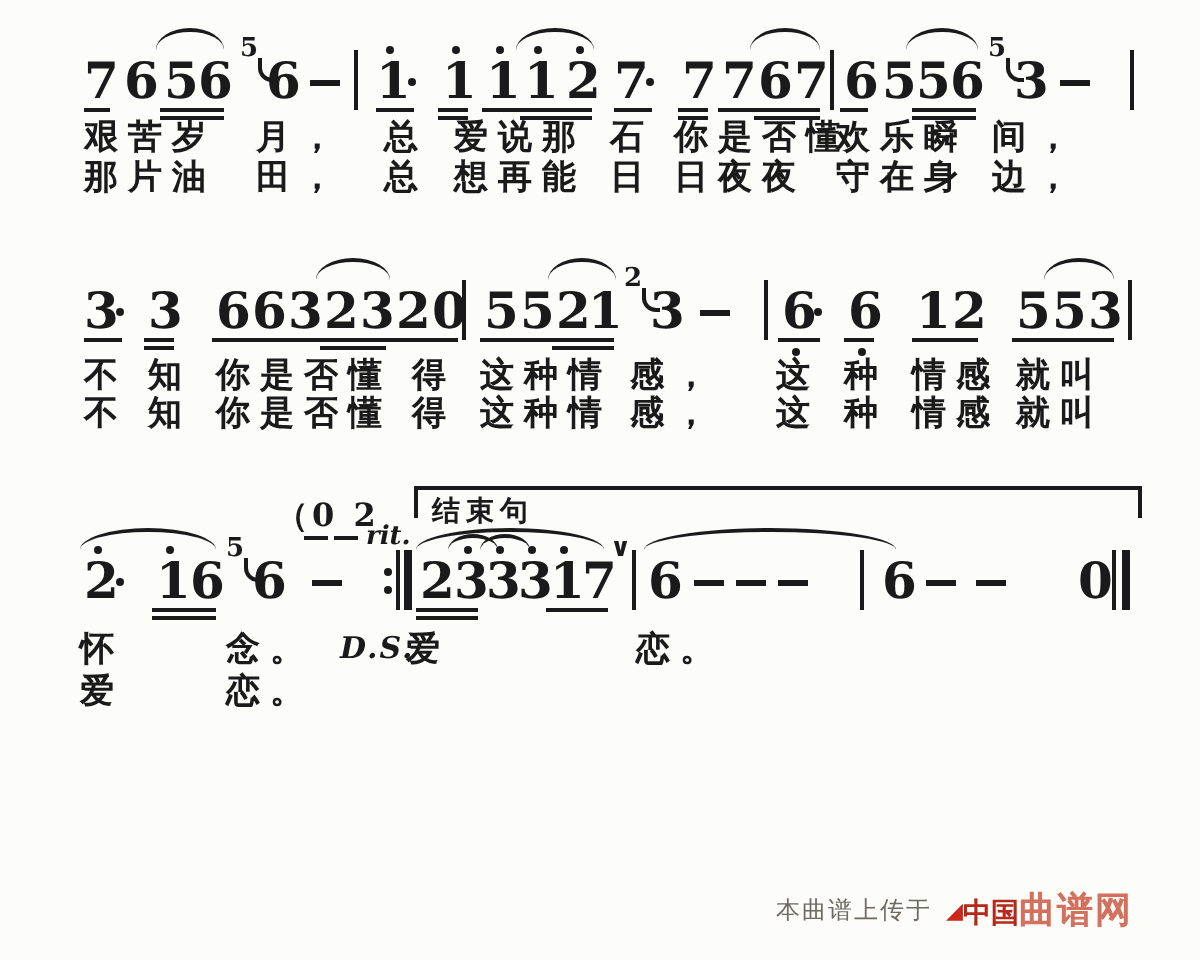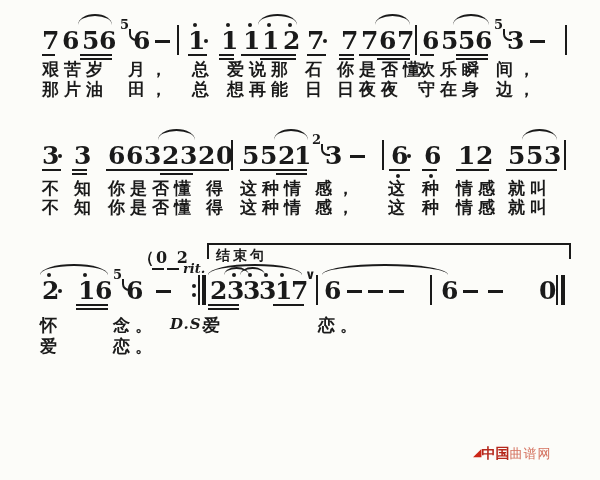--- a/index.html
+++ b/index.html
@@ -33,21 +33,21 @@
           border:2px solid #1a1a1a;border-bottom:none;}
   .ending span{position:relative;top:0px;left:7px;font-weight:700;font-size:14px;letter-spacing:3px;}
   .pickup{position:absolute;left:138px;top:250px;font-weight:700;font-size:16px;
           letter-spacing:2px;line-height:1;}
   .rit{position:absolute;left:183px;top:261px;font-style:italic;font-weight:700;font-size:13px;}
   
   .wm-prefix{position:absolute;left:388px;top:447px;font-size:12px;color:#6f6a62;letter-spacing:1px;}
   .wm-logo1{position:absolute;left:473px;top:443px;white-space:nowrap;}
   .wm-mark{color:#cc2618;font-size:11px;vertical-align:2px;}
   .wm-cn-a{color:#b5281c;font-weight:700;font-size:14px;}
-  .wm-cn-b{color:#d4705e;font-weight:400;font-size:13px;letter-spacing:1px;}
+  .wm-cn-b{color:#d4705e;font-weight:700;font-size:18px;letter-spacing:1px;}
   .wm-row2{position:absolute;left:495px;top:458px;white-space:nowrap;}
   .wm-note{color:#f0a01d;font-size:14px;font-weight:700;}
   .wm-row2-text{color:#5c554d;font-weight:700;font-size:14px;letter-spacing:1px;}
 </style>
 </head>
 <body>
 
 <div class="page">
 
   <div id="score">
@@ -248,15 +248,16 @@
   <div class="pickup">（0 2</div>
   <div class="uline" style="left:152px;top:268px;width:12px;"></div>
   <div class="uline" style="left:167px;top:268px;width:12px;"></div>
 
   <div class="ending">
     <span>结束句</span>
   </div>
 
   <div class="rit">rit.</div>
 
+  <span class="wm-prefix">本曲谱上传于</span>
   <span class="wm-logo1"><span class="wm-mark">◢</span><span class="wm-cn-a">中国</span><span class="wm-cn-b">曲谱网</span></span>
 
 </div>
 
 </body></html>

